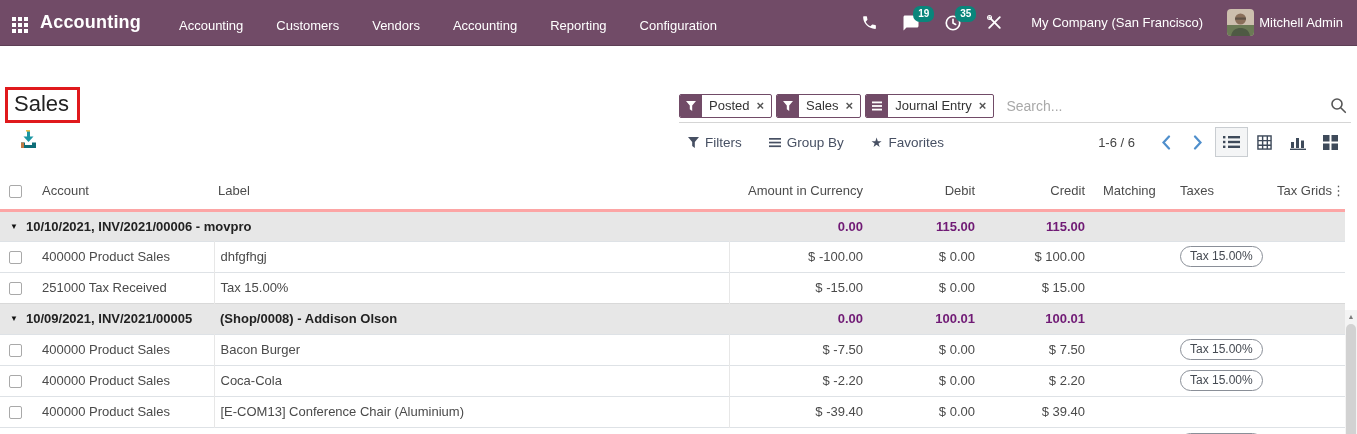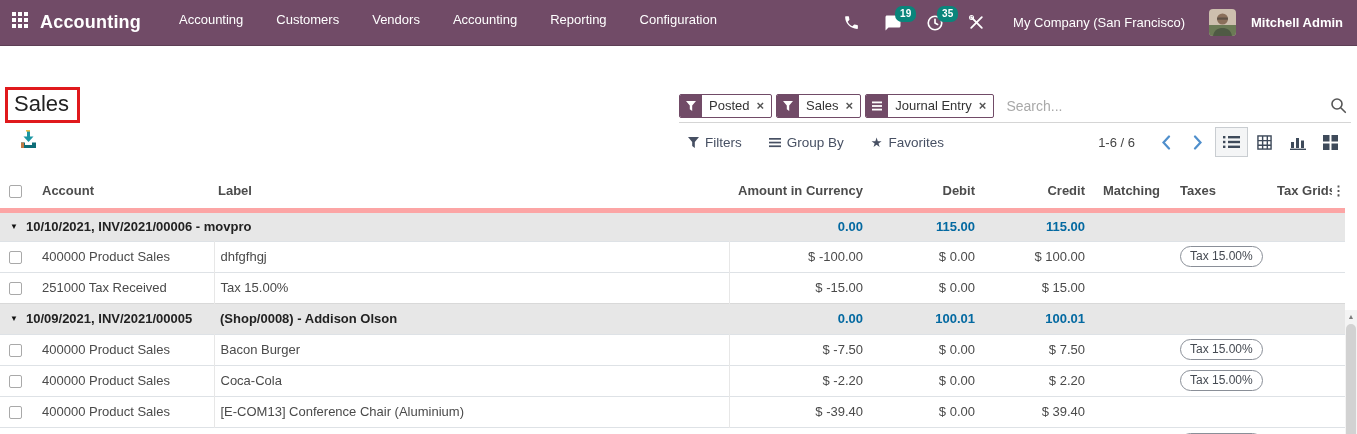--- a/index.html
+++ b/index.html
@@ -7,33 +7,33 @@
   body {
     width:1357px; height:434px; overflow:hidden; background:#fff;
     font-family:"Liberation Sans", sans-serif; position:relative;
   }
   
   .topbar {
     height:46px; background:var(--topbar,#714B67); color:#fff;
     display:flex; align-items:center; justify-content:space-between;
     padding:0 14px 0 12px; border-bottom:1px solid #5d3f55;
   }
-  .tb-left { display:flex; align-items:flex-start; }
+  .tb-left { display:flex; align-items:flex-end; }
   .apps-icon { display:flex; align-items:center; margin-right:12px; cursor:pointer; }
   .app-name { font-size:18px; font-weight:bold; letter-spacing:.2px; cursor:pointer; }
   .tb-menus { display:flex; align-items:center; margin-left:38px; gap:33px; }
   .menu-item { font-size:13px; cursor:pointer; white-space:nowrap; }
   .tb-right { display:flex; align-items:center; gap:24px; }
   .tb-icon { position:relative; display:flex; align-items:center; cursor:pointer; }
   .badge {
     position:absolute; top:-8px; left:11px; background:var(--badge,#0a857b); color:#fff;
     font-size:10px; font-weight:bold; line-height:1; padding:3px 5px; border-radius:7px;
   }
   .tb-company { font-size:13px; white-space:nowrap; cursor:pointer; margin-left:4px; }
-  .tb-user { display:flex; align-items:center; gap:15px; cursor:pointer;font-weight:bold; }
+  .tb-user { display:flex; align-items:center; gap:5px; cursor:pointer; }
   .avatar { width:27px; height:27px; border-radius:4px; overflow:hidden; display:block; }
   .tb-user-name { font-size:13px; white-space:nowrap; }
 
   
   .panel1 { height:43px; position:relative; background:#fff;margin-top:36px; }
   .sales-box {
     display:inline-block; margin:5px 0 0 5px; border:3px solid var(--annotation,#e0191c);
     padding:1px 8px 3px 6px;
   }
   .page-title { margin:0; font-size:22px; font-weight:normal; color:#222; line-height:1.2; }
@@ -74,42 +74,42 @@
   }
   .vs-btn.active { background:#f4f5f6; border-color:#c9cdd1; }
 
   
   .table-wrap { position:relative; margin-top:13px; }
   table.list { border-collapse:collapse; table-layout:fixed; width:1345px; font-size:13px; color:#4a4a4a; }
   col.c-sel{width:38px} col.c-acc{width:176px} col.c-lab{width:515px} col.c-amt{width:142px}
   col.c-deb{width:112px} col.c-cre{width:110px} col.c-mat{width:74px} col.c-tax{width:97px}
   col.c-grd{width:68px} col.c-dot{width:13px}
   thead th {
-    height:37px; font-weight:bold; color:#4c4c4c; text-align:left; padding:0 4px;
-    border-bottom:5px solid #fca5a5; white-space:nowrap; overflow:hidden; cursor:pointer;
+    height:37px; font-weight:normal; color:#4c4c4c; text-align:left; padding:0 4px;
+    border-bottom:3px solid #fca5a5; white-space:nowrap; overflow:hidden; cursor:pointer;
   }
   th.num { text-align:right; padding-right:8px; }
   th.th-sel { padding-left:9px; cursor:default; }
   th.th-mat { padding-left:10px; } th.th-tax { padding-left:13px; } th.th-grd { padding-left:13px; }
   th.th-dots { text-align:center; padding:0; color:#555; font-size:13px; }
   tbody td { height:31px; padding:0 4px; white-space:nowrap; overflow:hidden; }
   tr.line { background:#fff; border-top:1px solid #dee2e6; cursor:pointer; }
   tr.line td.cell-label, tr.line td.cell-amount { border-left:1px solid #e7e7e7; }
   td.cell-sel { padding-left:9px; }
   td.cell-label { padding-left:6px; }
   td.num { text-align:right; padding-right:8px; }
   td.cell-matching { padding-left:10px; }
   td.cell-taxes { padding-left:13px; }
   tr.group { background:#e7e7e7; border-top:1px solid #d9d9d9; cursor:pointer; }
   .g-main { padding-left:10px !important; }
   .g-flex { display:flex; align-items:center; }
   .caret { font-size:8px; color:#111; width:16px; flex:none; }
   .g-name { font-weight:bold; color:#222; min-width:194px; padding-right:10px; }
   .g-label { font-weight:bold; color:#222; }
-  tr.group td.num { font-weight:bold; color:#0369a1; }
+  tr.group td.num { font-weight:bold; color:#701a75; }
   .cb {
     display:inline-block; width:13px; height:13px; border:1px solid #a9a9a9; border-radius:2px;
     background:#fff; vertical-align:middle; cursor:pointer;
   }
   .tax-pill {
     display:none; border:1px solid #8a8f98; border-radius:11px; padding:2px 9px;
     font-size:12px; color:#454a52; background:#fff; line-height:1.25;
   }
   .tax-pill.show { display:inline-block; }
   tr.partial { border-top:1px solid #dee2e6; }

